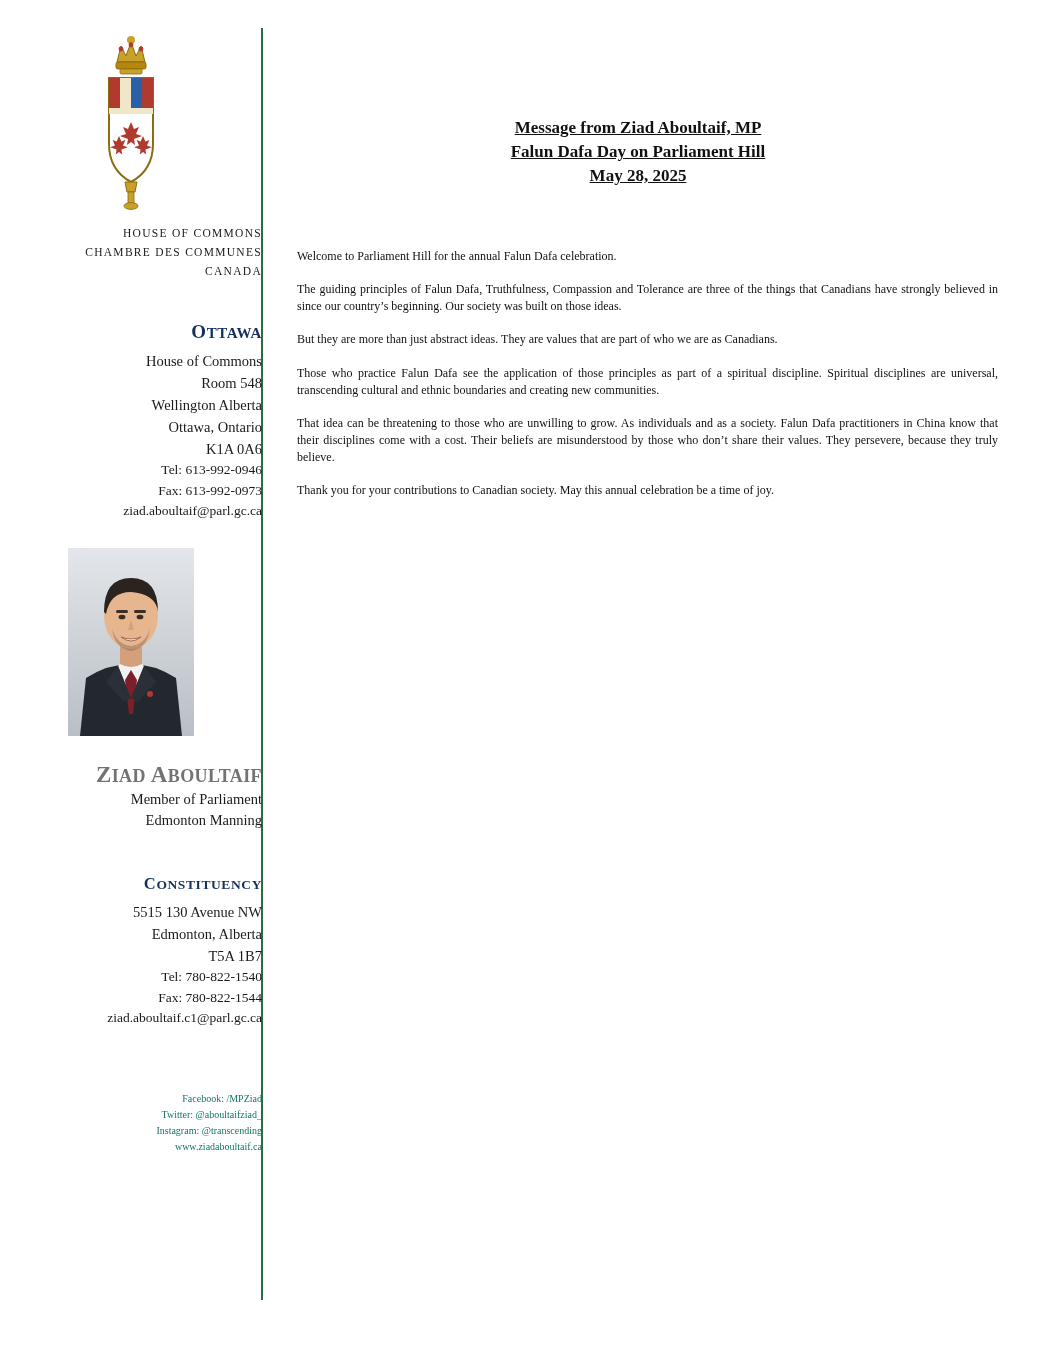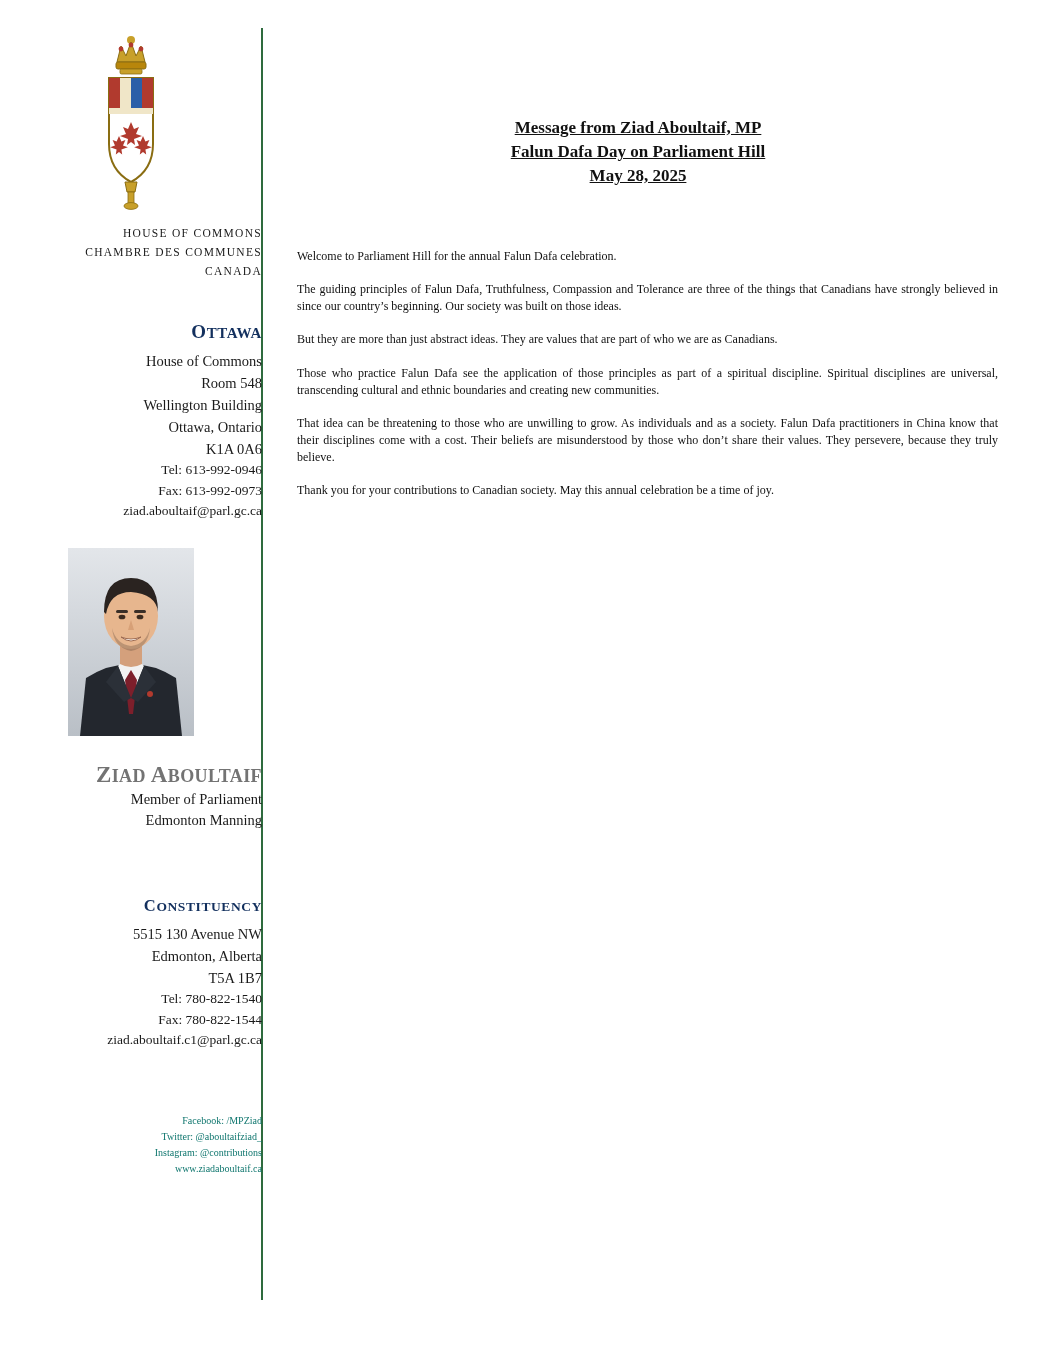--- a/index.html
+++ b/index.html
@@ -65,21 +65,21 @@
     margin-top: 40px;
     font-family: "Liberation Serif", serif;
     font-size: 19px;
     font-weight: bold;
     letter-spacing: 0.6px;
     color: #13305e;
   }
   .sec-title .sm { font-size: 15px; }
 
   .sec-title.constituency {
-    margin-top: 64px;
+    margin-top: 42px;
     font-size: 16.5px;
     padding-left: 8px;
   }
   .sec-title.constituency .sm { font-size: 13.5px; }
 
   .addr {
     margin-top: 7px;
     font-size: 14.5px;
     line-height: 1.52;
     color: #1a1a1a;
@@ -199,21 +199,21 @@
       <div>HOUSE OF COMMONS</div>
       <div>CHAMBRE DES COMMUNES</div>
       <div>CANADA</div>
     </div>
 
     <div class="sec-title"><span>O</span><span class="sm">TTAWA</span></div>
 
     <div class="addr">
       <div>House of Commons</div>
       <div>Room 548</div>
-      <div>Wellington Building</div>
+      <div>Wellington Alberta</div>
       <div>Ottawa, Ontario</div>
       <div>K1A 0A6</div>
       <div class="small">Tel: 613-992-0946</div>
       <div class="small">Fax: 613-992-0973</div>
       <div class="small">ziad.aboultaif@parl.gc.ca</div>
     </div>
 
     <div class="portrait">
       <svg width="126" height="188" viewBox="0 0 126 188">
         <defs>
@@ -269,21 +269,21 @@
       <div>Edmonton, Alberta</div>
       <div>T5A 1B7</div>
       <div class="small">Tel: 780-822-1540</div>
       <div class="small">Fax: 780-822-1544</div>
       <div class="small">ziad.aboultaif.c1@parl.gc.ca</div>
     </div>
 
     <div class="social">
       <div>Facebook: /MPZiad</div>
       <div>Twitter: @aboultaifziad_</div>
-      <div>Instagram: @contributions</div>
+      <div>Instagram: @transcending</div>
       <div>www.ziadaboultaif.ca</div>
     </div>
 
   </div>
 
   <div class="content">
 
     <div class="letter-head">
       <span class="ln"><div>Message from Ziad Aboultaif, MP</div></span>
       <span class="ln"><div>Falun Dafa Day on Parliament Hill</div></span>

